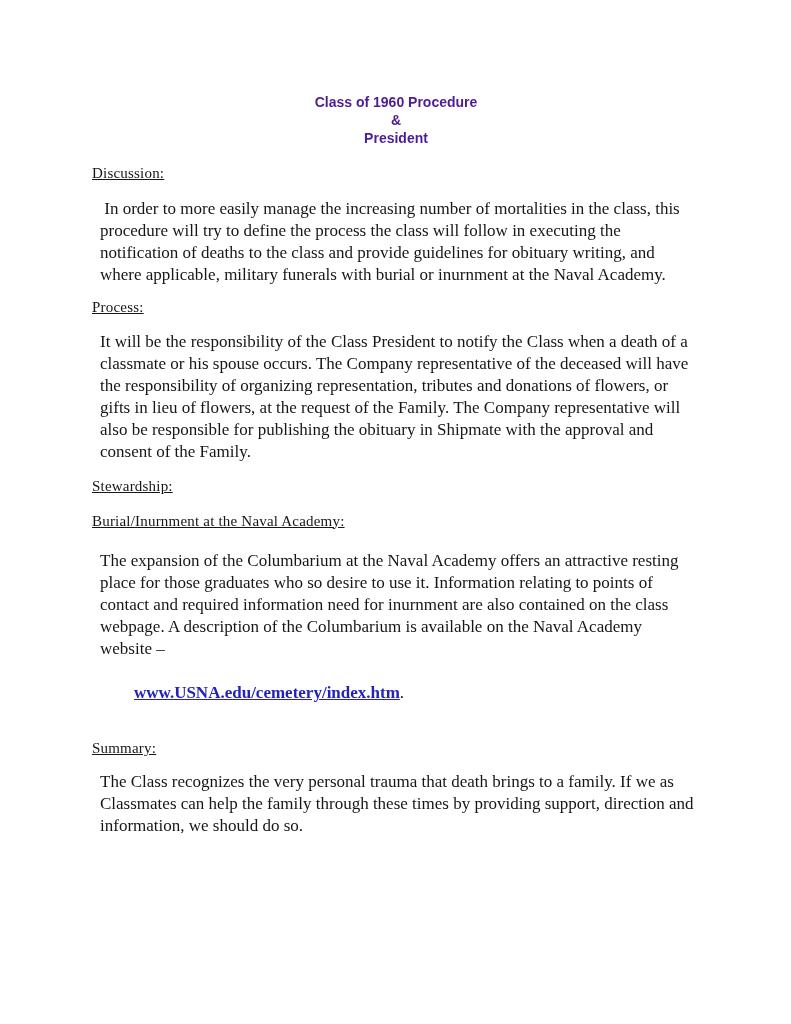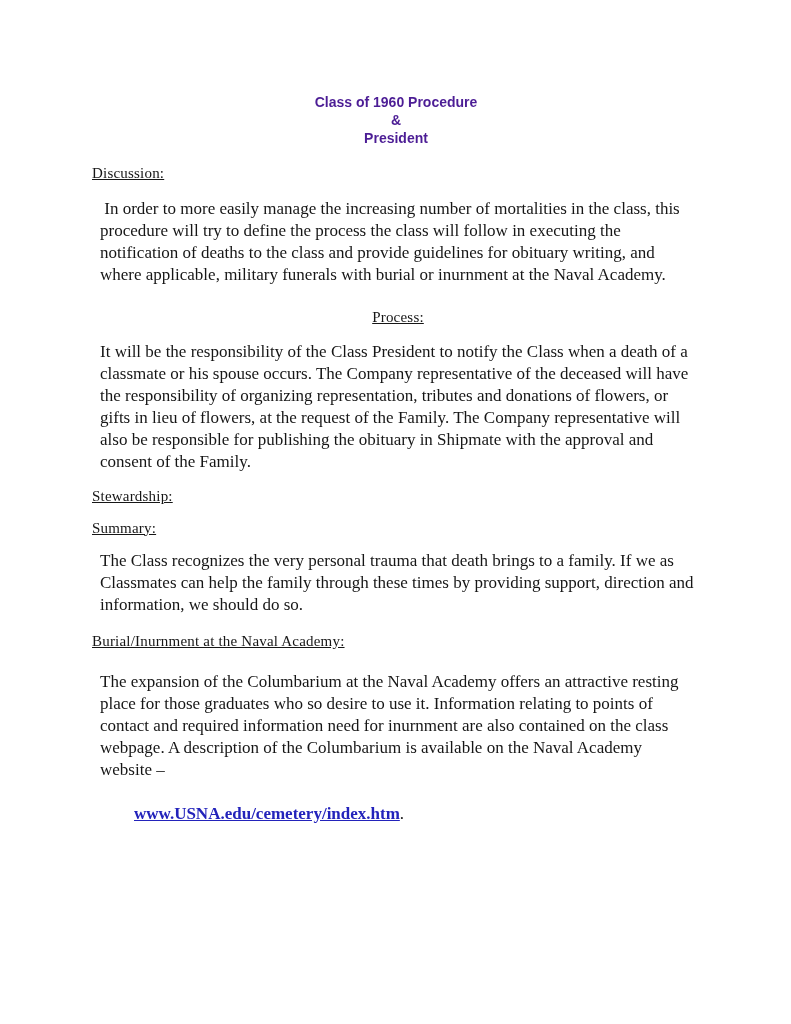--- a/index.html
+++ b/index.html
@@ -42,21 +42,21 @@
     letter-spacing: 0.2px;
   }
   .section p {
     font-size: 17px;
     line-height: 22px;
     margin: 8px;
     margin-top: 15px;
     white-space: pre-wrap;
   }
   .section-discussion h2 { margin-top: 17px; }
-  .section-process h2    { margin-top: 22px; text-align: center; }
+  .section-process h2    { margin-top: 12px; }
   .section-obituaries h2 { margin-top: 14px; }
   .section-burial h2     { margin-top: 16px; }
   .section-burial p      { margin-top: 20px; }
   .section-summary h2    { margin-top: 13px; }
   .section-summary p     { margin-top: 13px; }
   a.doc-link {
     text-decoration: underline;
     font-weight: bold;
   }
   .link-suffix {
@@ -82,26 +82,26 @@
 
     <section class="section section-process">
       <h2>Process:</h2>
       <p>It will be the responsibility of the Class President to notify the Class when a death of a classmate or his spouse occurs. The Company representative of the deceased will have the responsibility of organizing representation, tributes and donations of flowers, or gifts in lieu of flowers, at the request of the Family. The Company representative will also be responsible for publishing the obituary in Shipmate with the approval and consent of the Family.</p>
     </section>
 
     <section class="section section-obituaries">
       <h2>Stewardship:</h2>
     </section>
 
-    <section class="section section-summary">
-      <h2>Summary:</h2>
-      <p>The Class recognizes the very personal trauma that death brings to a family. If we as Classmates can help the family through these times by providing support, direction and information, we should do so.</p>
-    </section>
-
     <section class="section section-burial">
       <h2>Burial/Inurnment at the Naval Academy:</h2>
       <p><span>The expansion of the Columbarium at the Naval Academy offers an attractive resting place for those graduates who so desire to use it. Information relating to points of contact and required information need for inurnment are also contained on the class webpage. A description of the Columbarium is available on the Naval Academy website –</span><br>
         <a href="#" class="doc-link" style="color: rgb(35, 35, 187);">www.USNA.edu/cemetery/index.htm</a><span class="link-suffix">.</span>
       </p>
     </section>
 
+    <section class="section section-summary">
+      <h2>Summary:</h2>
+      <p>The Class recognizes the very personal trauma that death brings to a family. If we as Classmates can help the family through these times by providing support, direction and information, we should do so.</p>
+    </section>
+
   </div>
 </div>
 
 </body></html>

